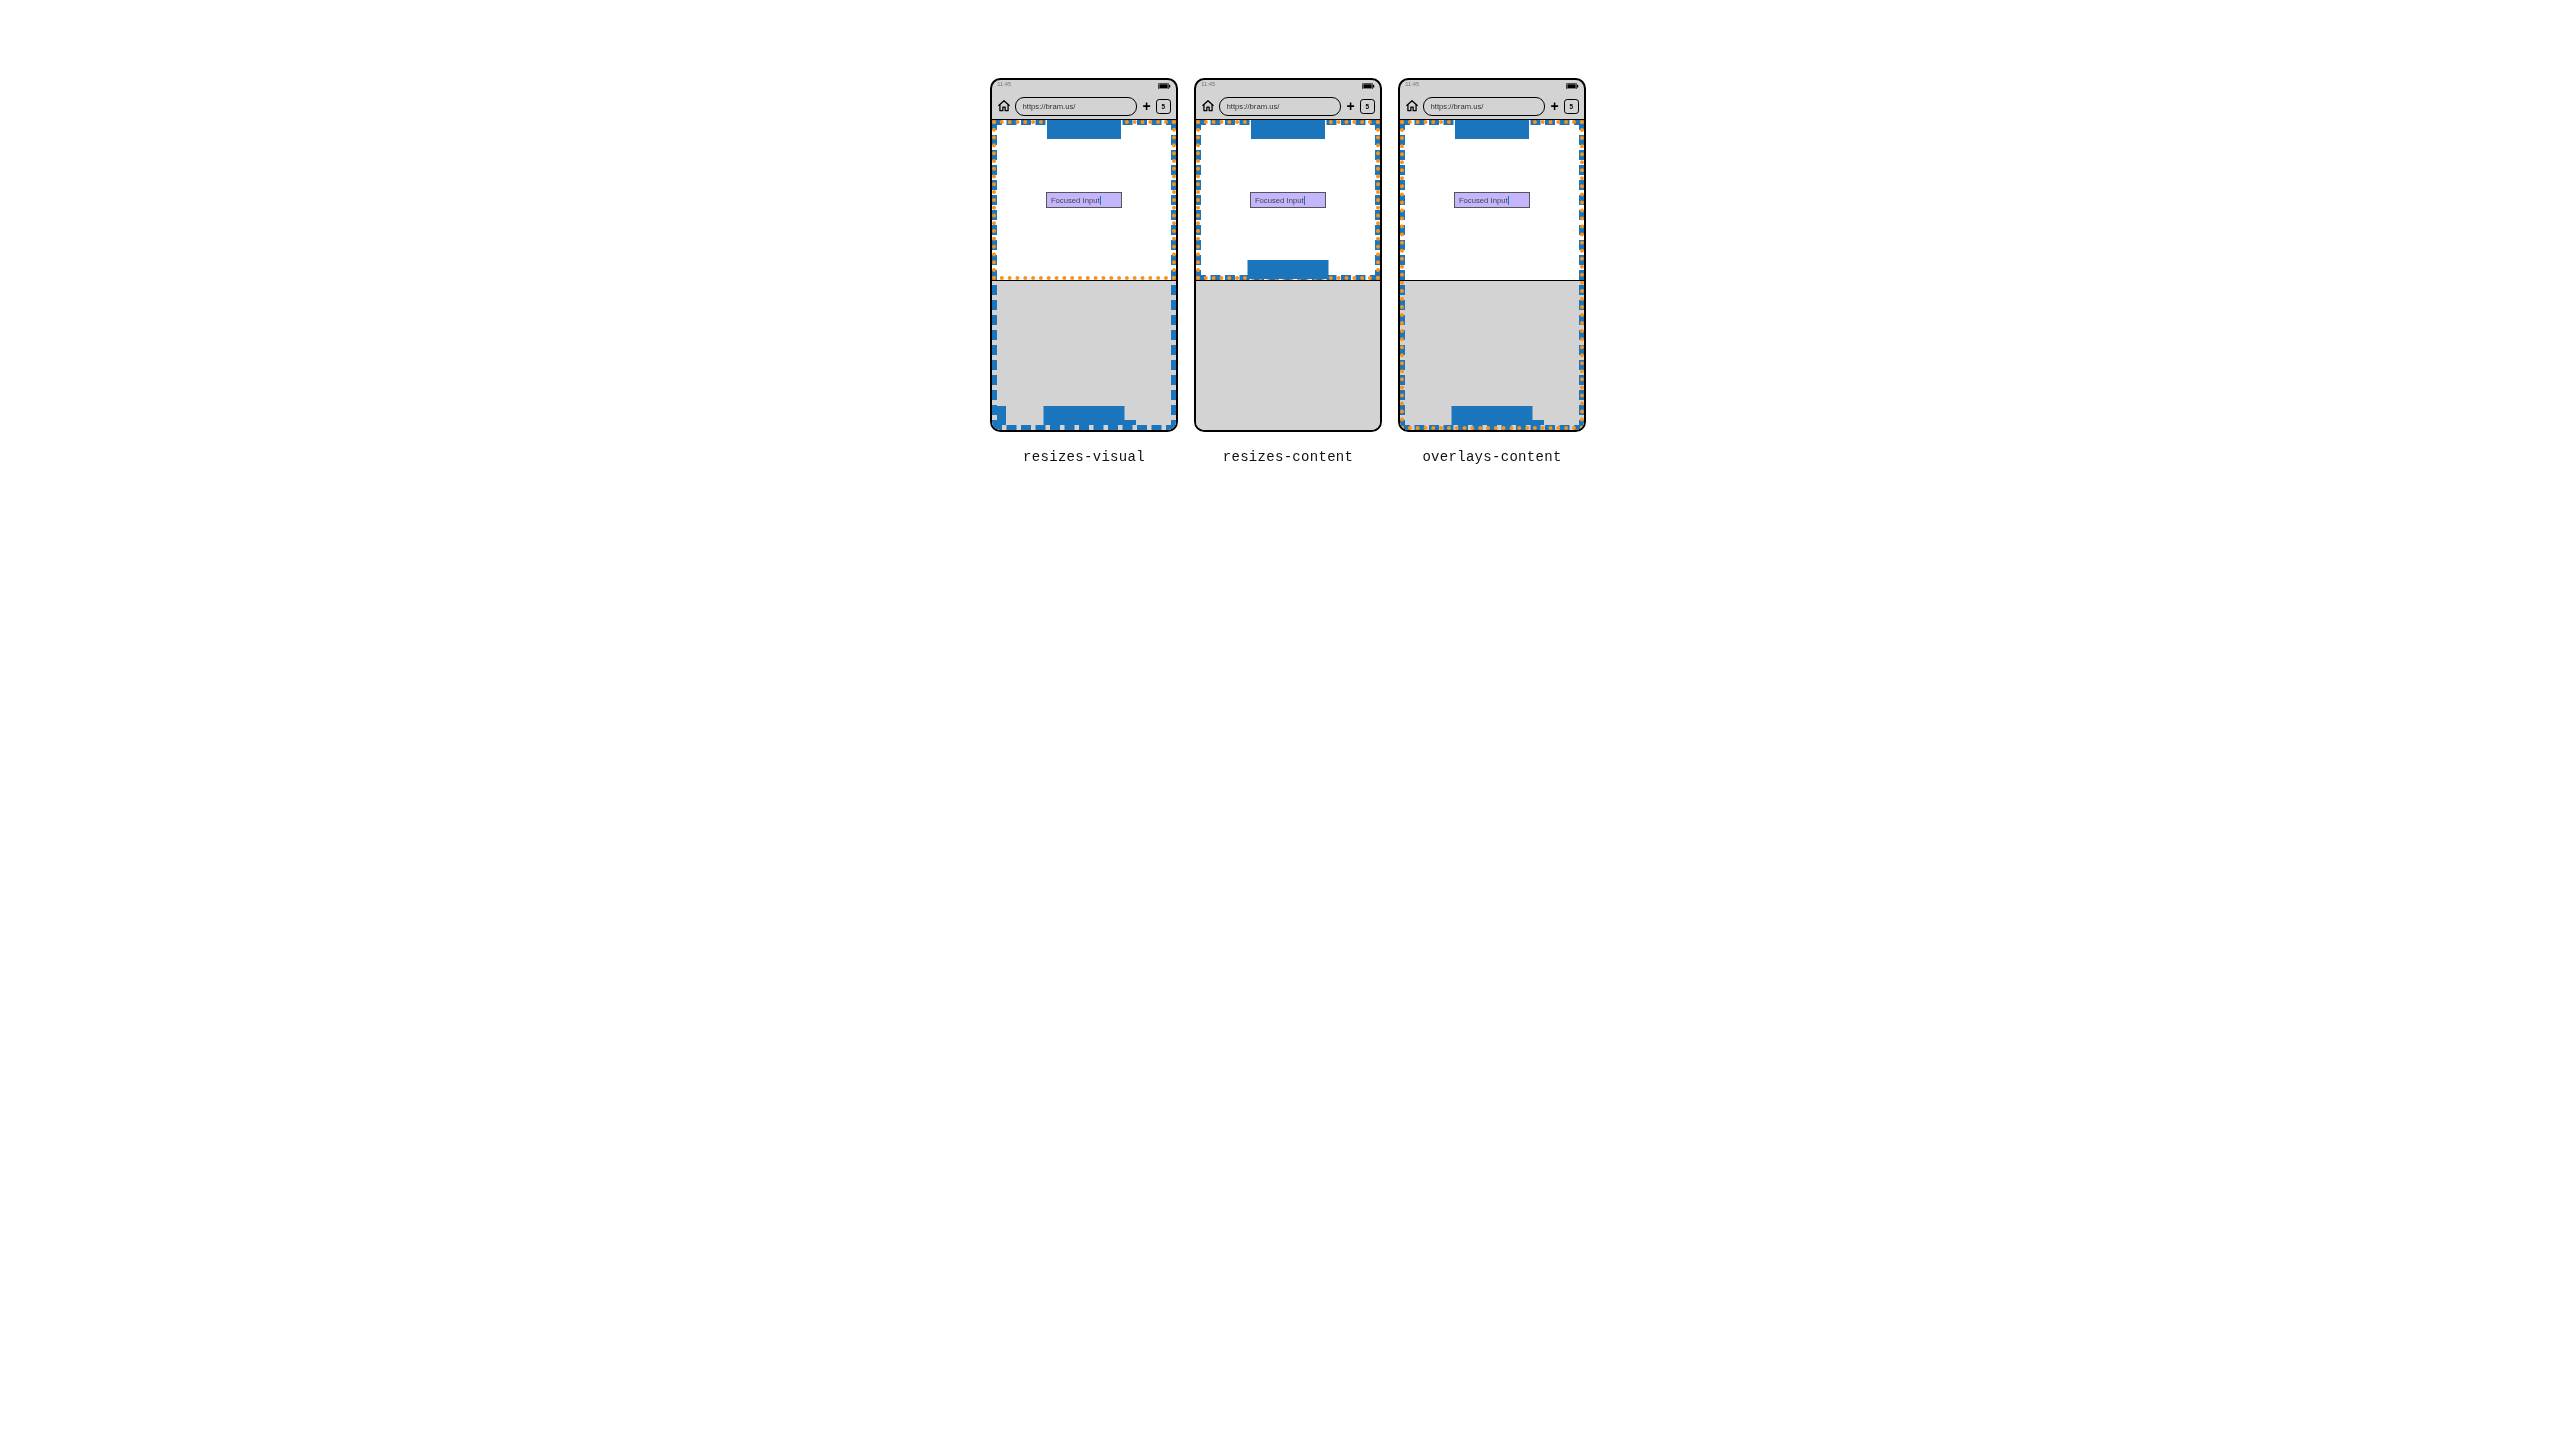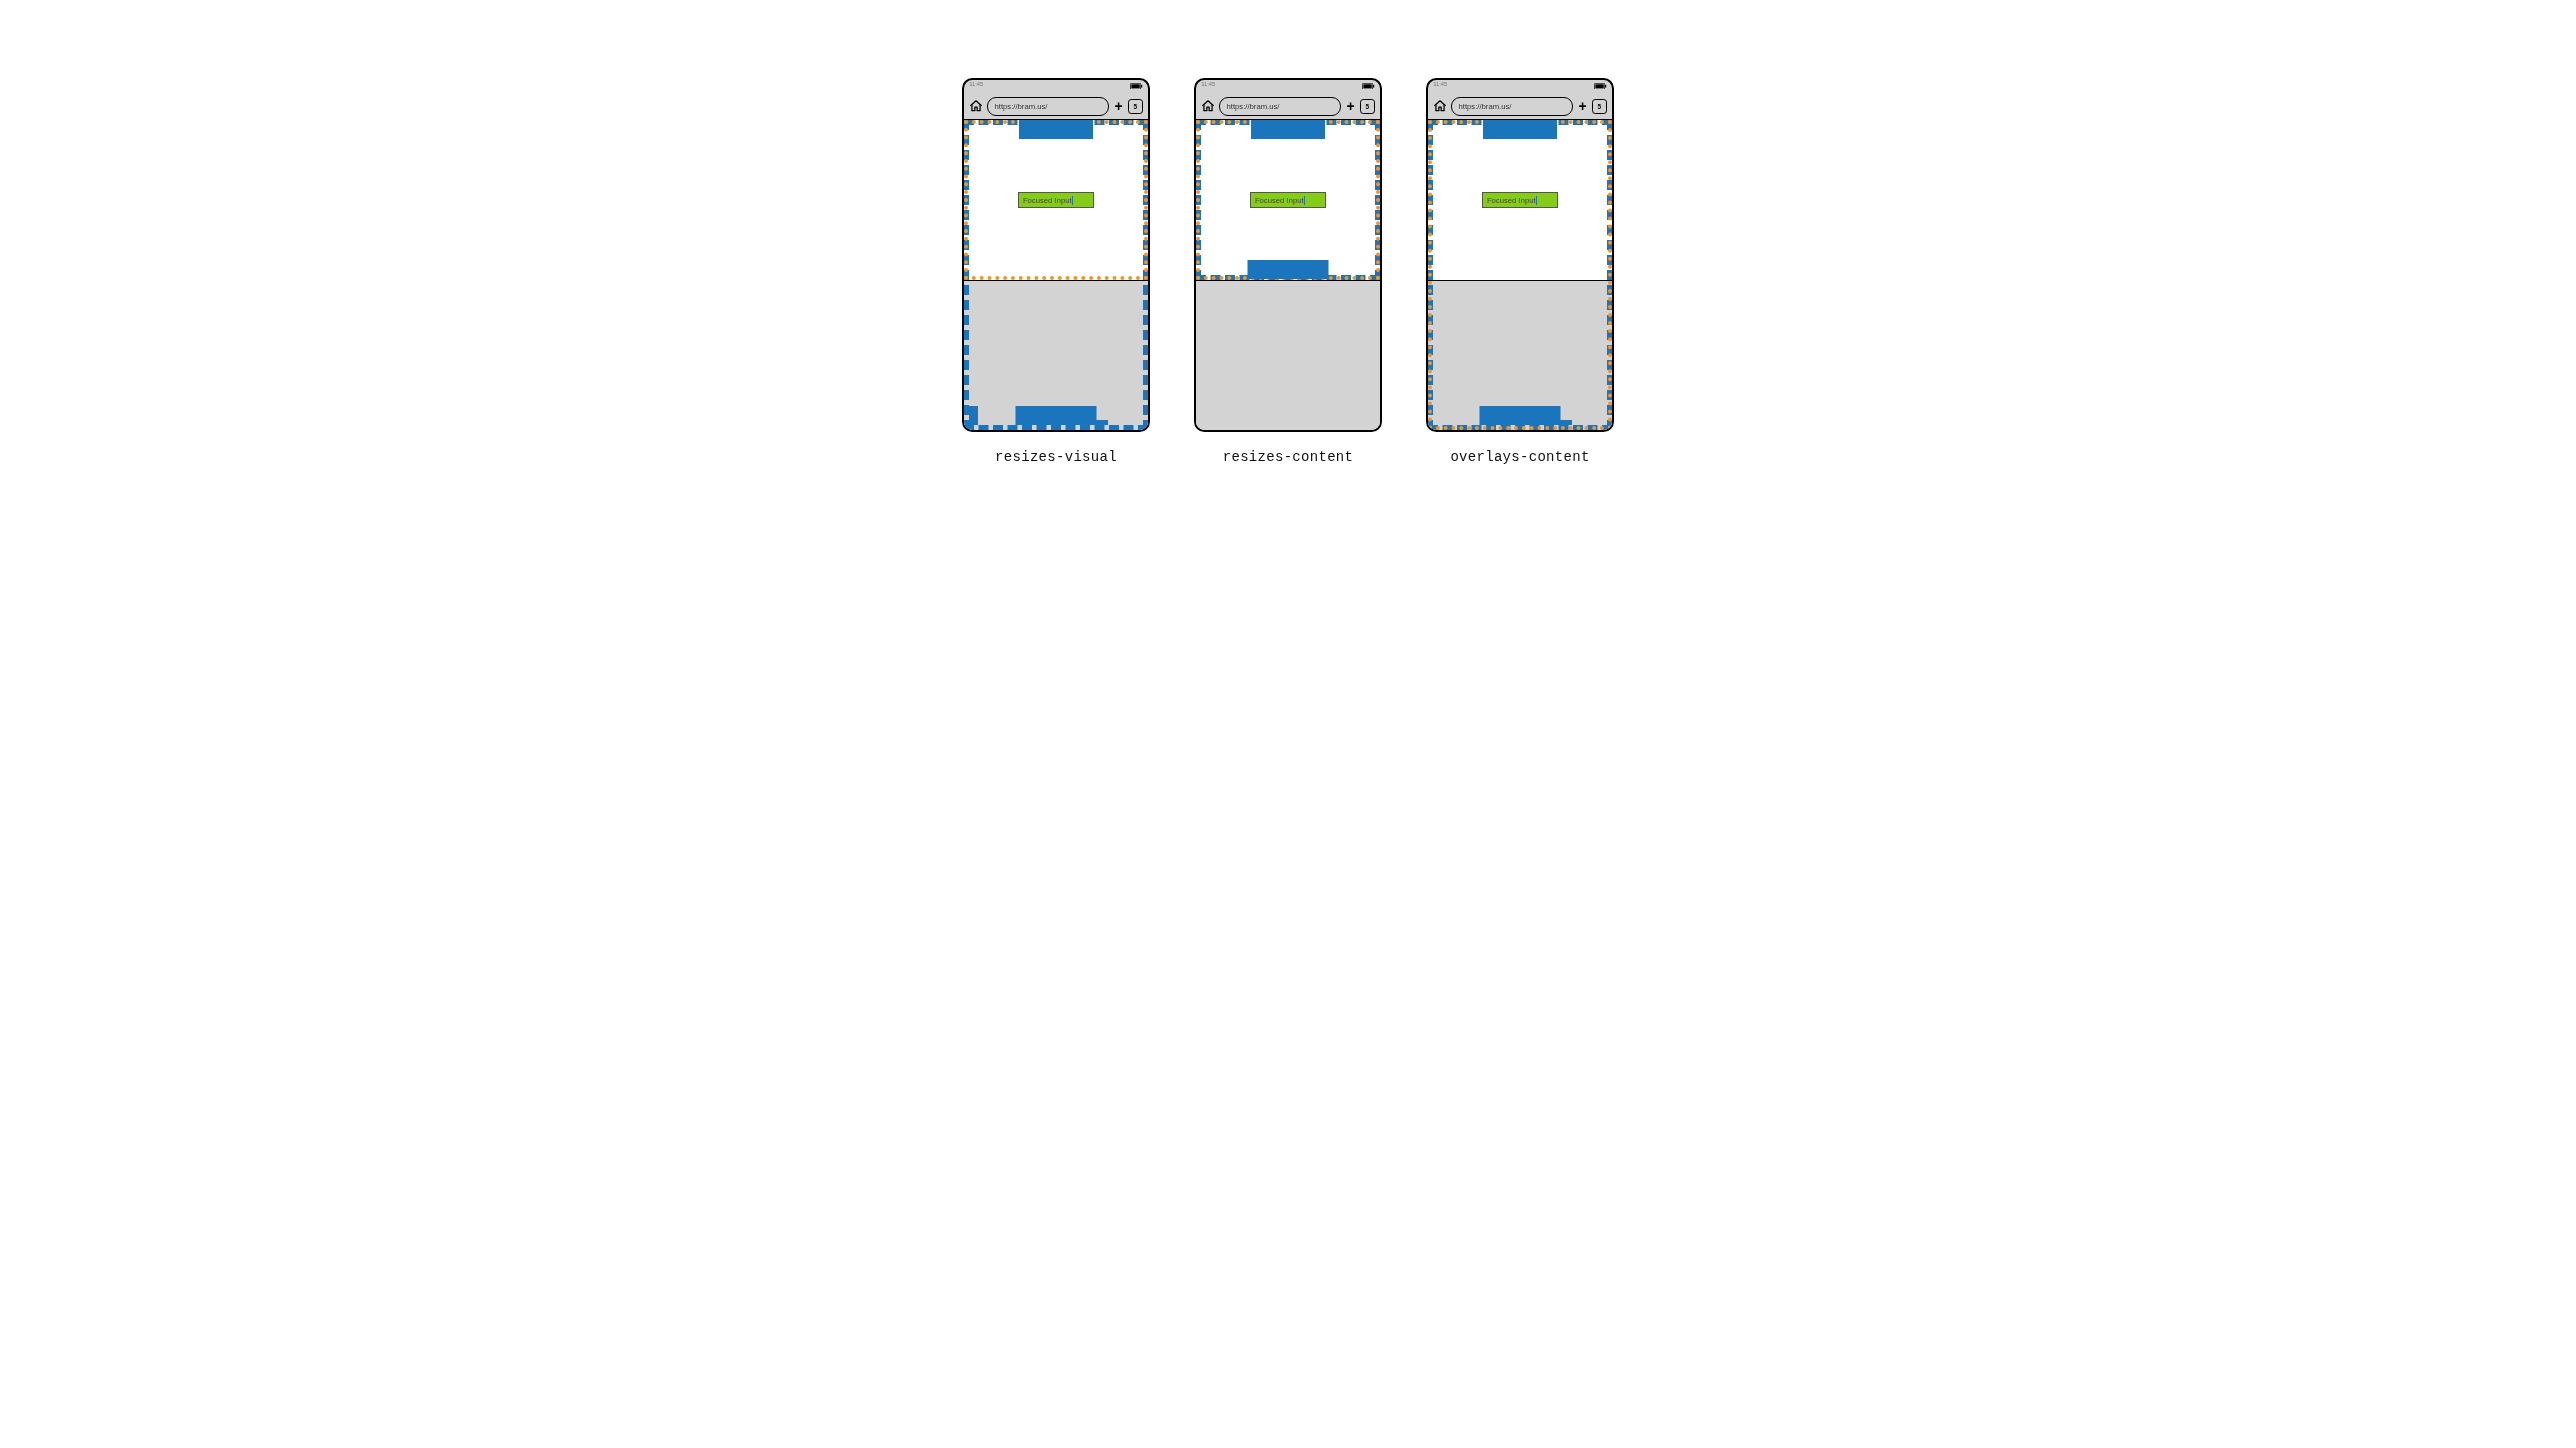--- a/index.html
+++ b/index.html
@@ -12,21 +12,21 @@
     -webkit-font-smoothing: antialiased;
   }
   .stage {
     width: 966px;
     height: 543px; 
     position: relative;
     margin: 0 auto;
     display: flex;
     align-items: center;
     justify-content: center;
-    gap: 44px;
+    gap: 16px;
   }
   .col {
     display: flex;
     flex-direction: column;
     align-items: center;
   }
   .label {
     font-family: Liberation Mono, monospace;
     font-size: 14px;
     letter-spacing: 0.3px;
@@ -160,21 +160,21 @@
     width: 76px;
   }
   .input-box {
     border: 0.6px solid #555;
     height: 14px;
     display: flex;
     align-items: center;
     padding: 0 3.9px;
     font-size: 7.7px;
     color: #444;
-    background: #84cc16;
+    background: #c4b5fd;
     position: relative;
   }
   .caret {
     display: inline-block;
     width: 0.6px;
     height: 9px;
     background: #1b75bc;
     margin-left: 0.6px;
   }
 </style>

